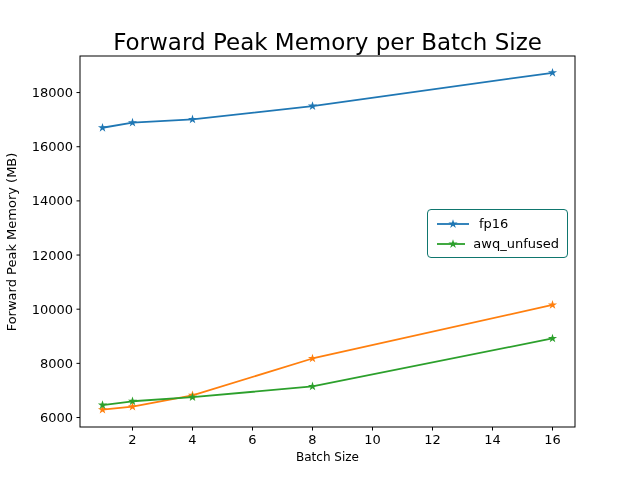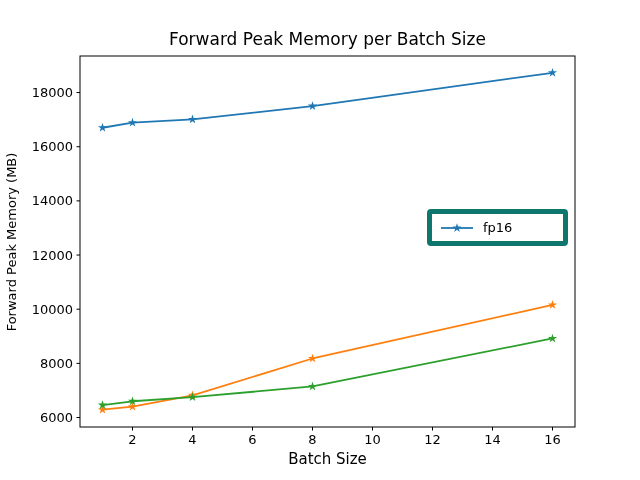--- a/index.html
+++ b/index.html
@@ -20,50 +20,50 @@
     position: absolute;
     left: 0;
     top: 0;
   }
   .chart-title {
     position: absolute;
     left: 80px;
     top: 29px;
     width: 495px;
     text-align: center;
-    font-size: 17px;
+    font-size: 23px;
     color: #000000;
     white-space: nowrap;
   }
   .xlabel {
     position: absolute;
     left: 80px;
     top: 450px;
     width: 495px;
     text-align: center;
-    font-size: 15px;
+    font-size: 12px;
     color: #000000;
   }
   .ylabel {
     position: absolute;
     left: 11px;
     top: 242px;
     transform: translate(-50%, -50%) rotate(-90deg);
     white-space: nowrap;
     font-size: 13px;
     color: #000000;
   }
   .legend {
     position: absolute;
     left: 427px;
     top: 209px;
     width: 141px;
     box-sizing: border-box;
     background: rgba(255,255,255,0.85);
-    border: 5px solid #0f766e;
+    border: 1px solid #0f766e;
     border-radius: 4px;
     padding: 5px 8px 5px 7px;
     display: flex;
     flex-direction: column;
     gap: 3px;
   }
   .legend-item {
     display: flex;
     align-items: center;
     gap: 8px;
@@ -134,14 +134,21 @@
   <div class="ylabel">Forward Peak Memory (MB)</div>
   <div class="xlabel">Batch Size</div>
   <div class="legend" id="legend">
       <div class="legend-item">
         <svg width="36" height="14">
           <line x1="2" y1="7" x2="34" y2="7" stroke="#1f77b4" stroke-width="1.8"></line>
           <path d="M18.00 2.20L19.08 5.52L22.57 5.52L19.74 7.57L20.82 10.88L18.00 8.83L15.18 10.88L16.26 7.57L13.43 5.52L16.92 5.52Z" fill="#1f77b4"></path>
         </svg>
         <span class="legend-label">fp16</span>
       </div>
+      <div class="legend-item">
+        <svg width="36" height="14">
+          <line x1="2" y1="7" x2="34" y2="7" stroke="#2ca02c" stroke-width="1.8"></line>
+          <path d="M18.00 2.20L19.08 5.52L22.57 5.52L19.74 7.57L20.82 10.88L18.00 8.83L15.18 10.88L16.26 7.57L13.43 5.52L16.92 5.52Z" fill="#2ca02c"></path>
+        </svg>
+        <span class="legend-label">awq_unfused</span>
+      </div>
     </div>
 </div>
 
 </body></html>

